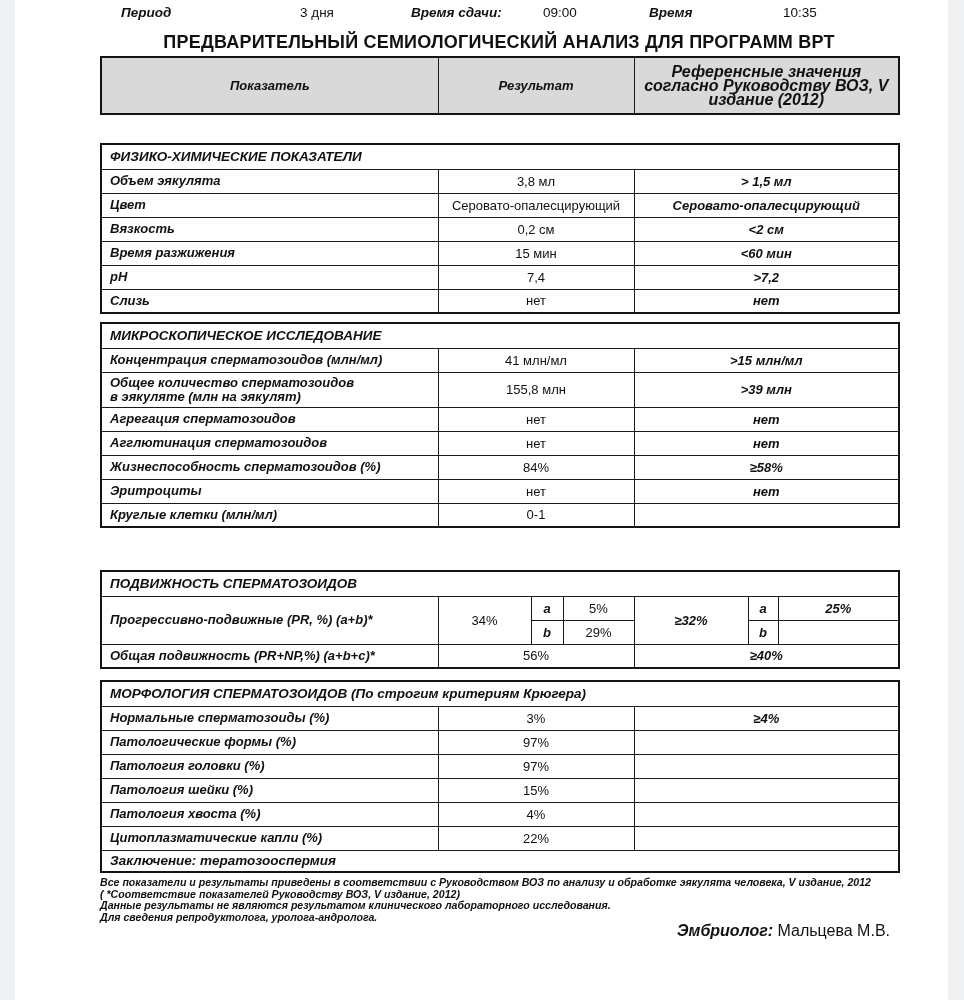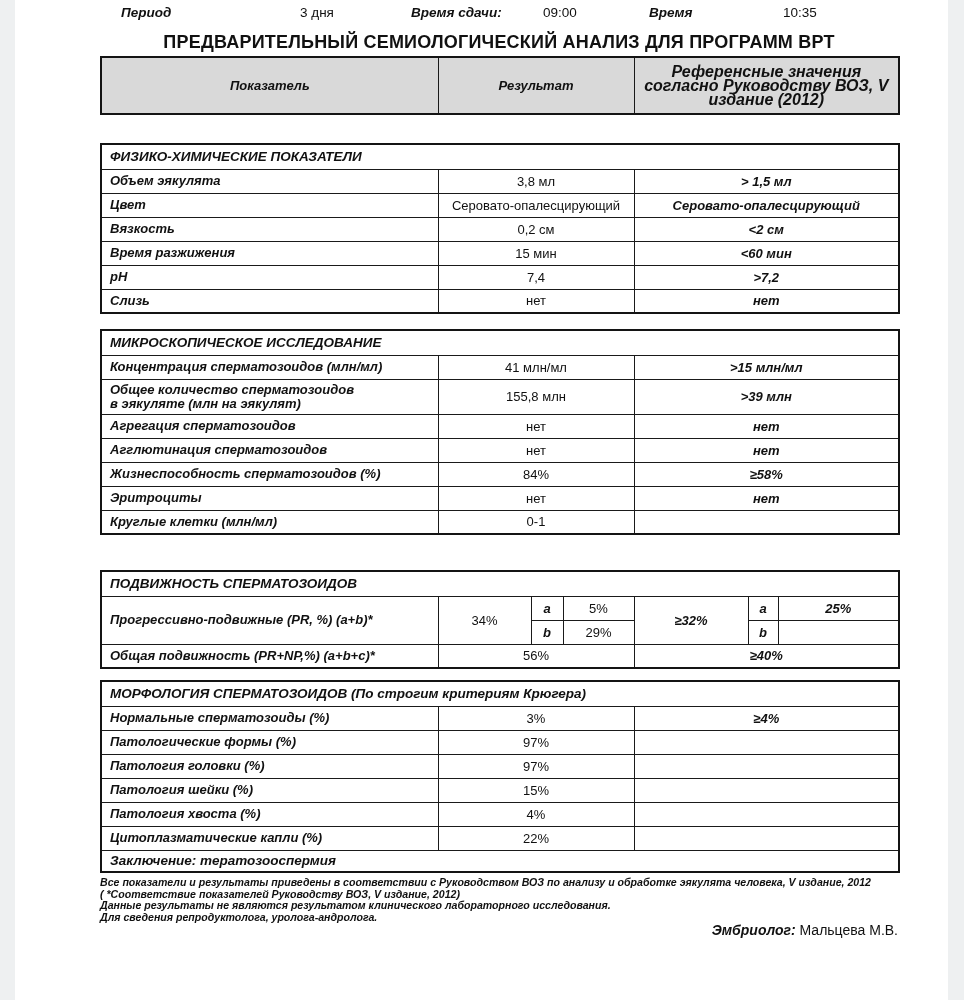--- a/index.html
+++ b/index.html
@@ -70,39 +70,39 @@
   
   #t-head { top: 56px; }
   #t-head td {
     background: #d9d9d9;
     height: 57px;
     text-align: center;
     font-weight: 700; font-style: italic;
   }
   #t-head td.refhead { font-size: 16px; line-height: 14px; padding: 2px 6px; }
   #t-phys  { top: 143px; }
-  #t-micro { top: 329px; }
+  #t-micro { top: 322px; }
   #t-motil { top: 570px; }
   #t-morph { top: 680px; }
   td.concl {
     font-weight: 700; font-style: italic;
     font-size: 13.5px;
     height: 22px;
     padding-left: 8px;
     border-radius: 10px;
   }
   
   .notes {
     position: absolute; top: 877px; left: 0; width: 798px;
     font-size: 10.6px; line-height: 11.6px;
     font-weight: 700; font-style: italic;
   }
   .sig {
-    position: absolute; top: 922px; right: 0;
-    font-size: 14px; text-align: left; white-space: nowrap;
+    position: absolute; top: 922px; right: 8px;
+    font-size: 16px; text-align: left; white-space: nowrap;
   }
   .sig .sig-l { font-weight: 700; font-style: italic; }
   .sig .sig-v { font-weight: 400; }
 </style>
 </head>
 <body>
 
 <div class="page">
   <div class="doc">
 

